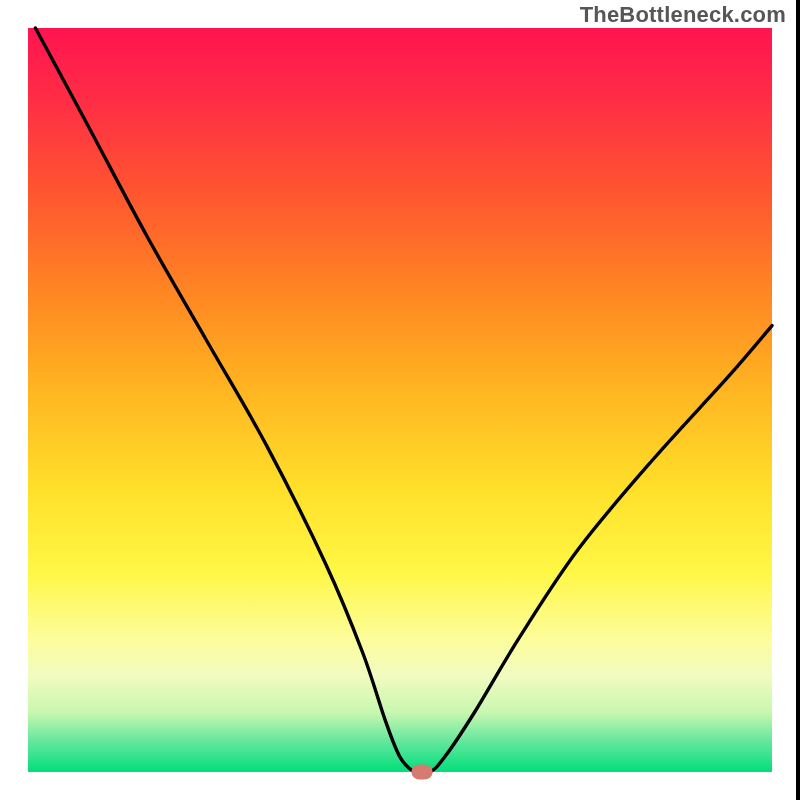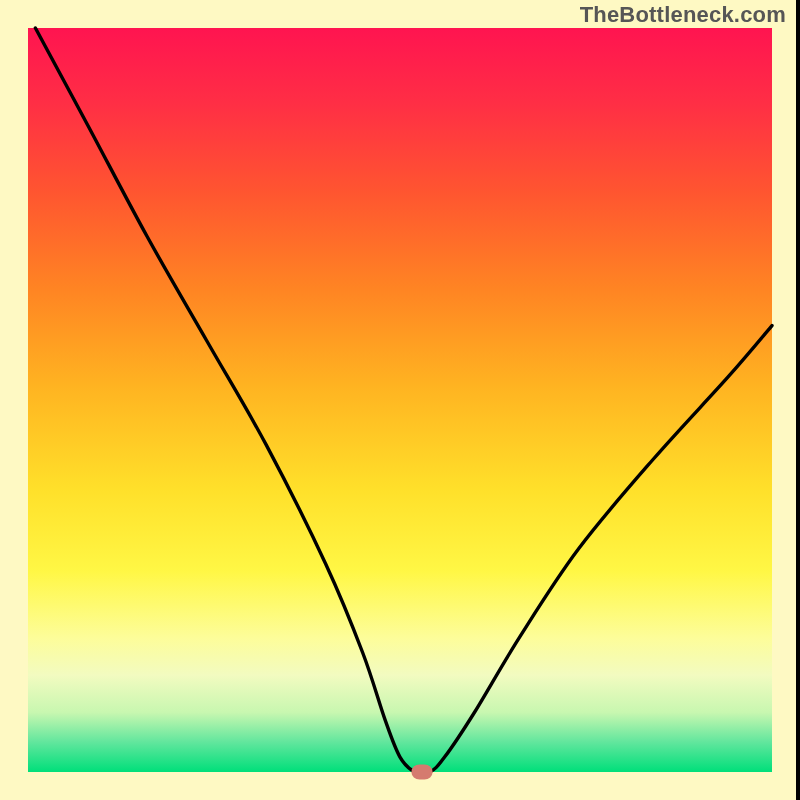--- a/index.html
+++ b/index.html
@@ -8,21 +8,21 @@
     width: 800px;
     height: 800px;
     overflow: hidden;
     background: #000;
     font-family: Arial, Helvetica, sans-serif;
   }
   .outer {
     position: relative;
     width: 796px;
     height: 800px;
-    background: #fef9c3;
+    background: #ffffff;
   }
   .watermark {
     position: absolute;
     top: 2px;
     right: 10px;
     color: #565656;
     font-size: 22px;
     font-weight: 600;
     letter-spacing: 0.2px;
     z-index: 5;

